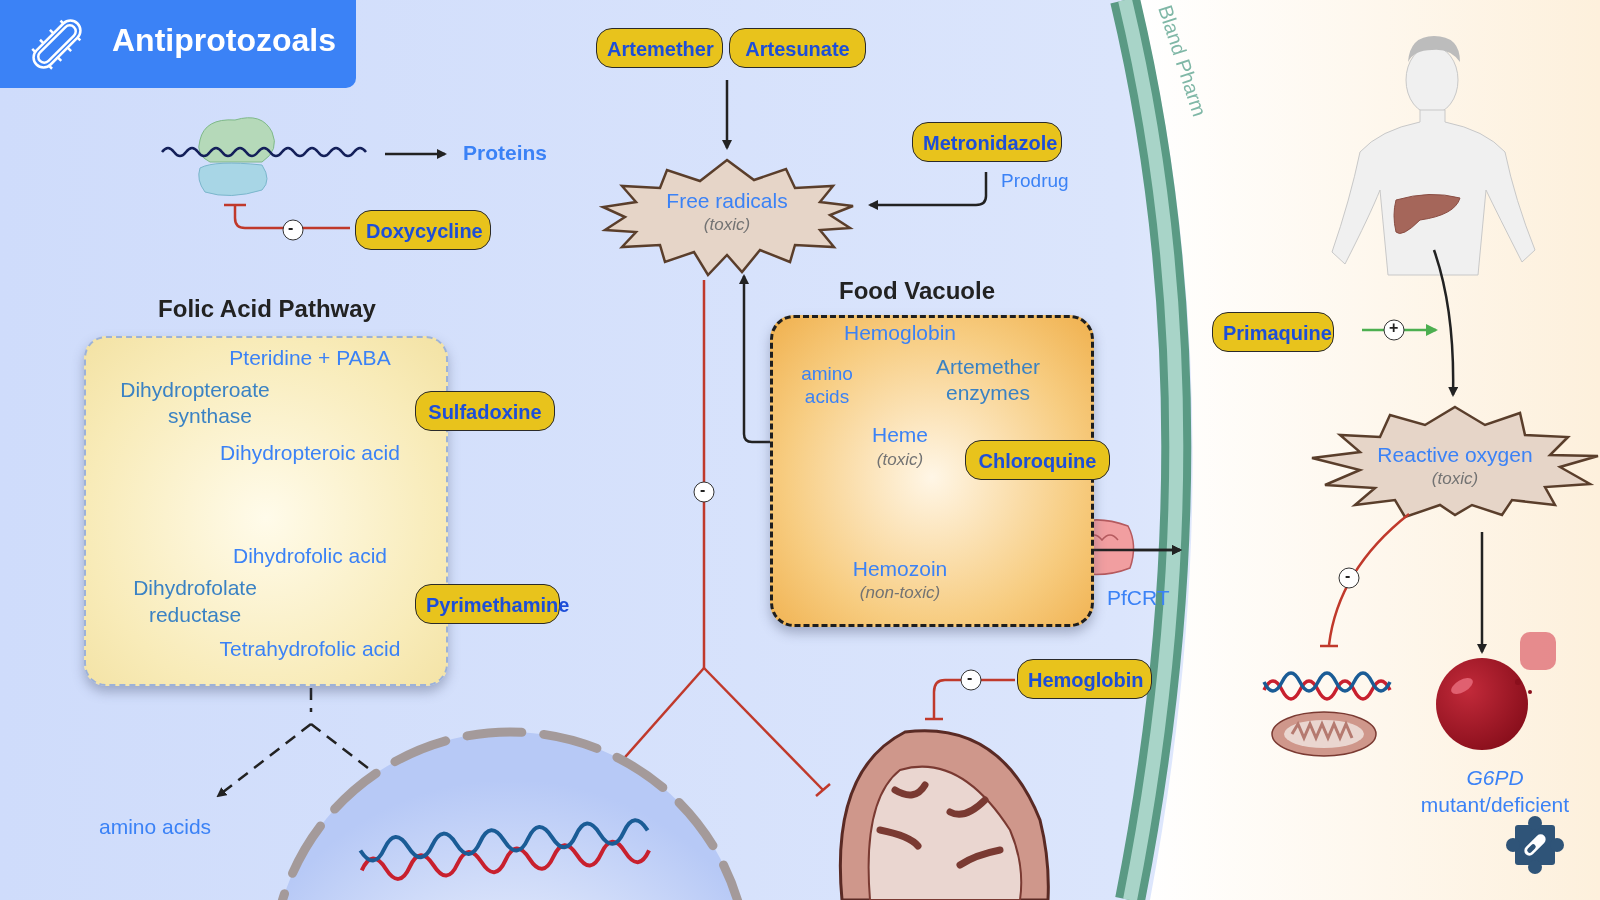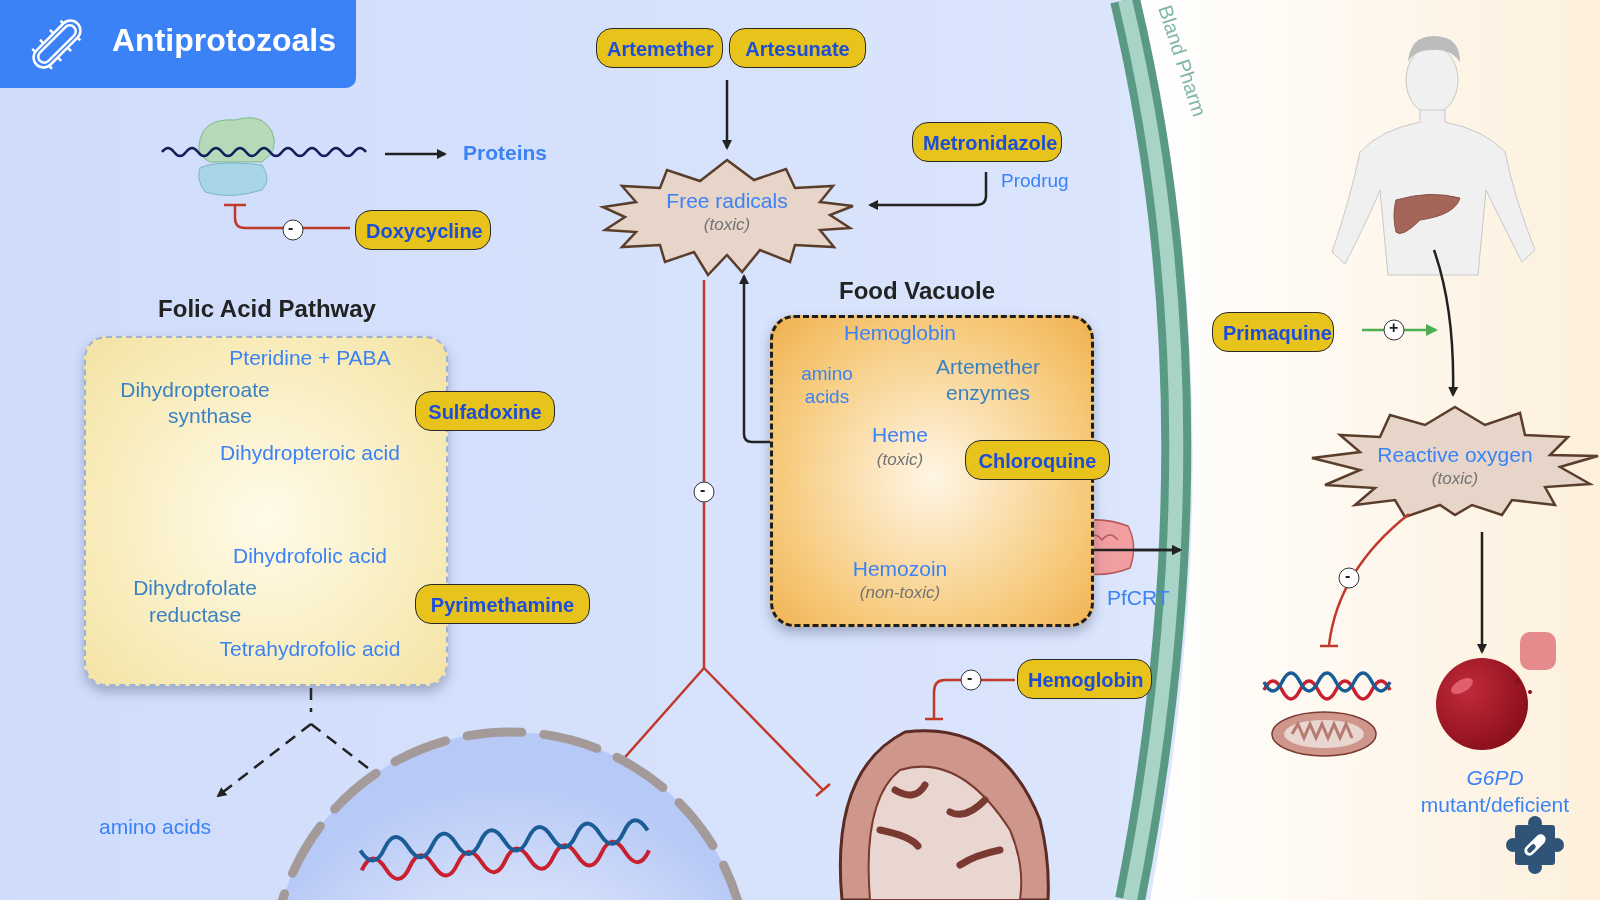--- a/index.html
+++ b/index.html
@@ -242,21 +242,21 @@
 <div class="lbl hdr center" style="left:267px;top:295px;">Folic Acid Pathway</div>
 <div id="folic-box"></div>
 <div class="lbl center" style="left:310px;top:346px;">Pteridine + PABA</div>
 <div class="lbl center blue" style="left:195px;top:378px;">Dihydropteroate</div>
 <div class="lbl center blue" style="left:210px;top:404px;">synthase</div>
 <div class="drug" style="left:415px;top:391px;width:140px;">Sulfadoxine</div>
 <div class="lbl center" style="left:310px;top:441px;">Dihydropteroic acid</div>
 <div class="lbl center" style="left:310px;top:544px;">Dihydrofolic acid</div>
 <div class="lbl center blue" style="left:195px;top:576px;">Dihydrofolate</div>
 <div class="lbl center blue" style="left:195px;top:603px;">reductase</div>
-<div class="drug" style="left:415px;top:584px;width:175px;">Pyrimethamine</div>
+<div class="drug" style="left:415px;top:584px;width:145px;">Pyrimethamine</div>
 <div class="lbl center" style="left:310px;top:637px;">Tetrahydrofolic acid</div>
 <div class="lbl" style="left:99px;top:815px;">amino acids</div>
 
 <div class="lbl hdr center" style="left:917px;top:277px;">Food Vacuole</div>
 <div id="vacuole-box"></div>
 <div class="lbl center" style="left:900px;top:321px;">Hemoglobin</div>
 <div class="lbl center" style="left:827px;top:363px;font-size:19px;">amino</div>
 <div class="lbl center" style="left:827px;top:386px;font-size:19px;">acids</div>
 <div class="lbl center blue" style="left:988px;top:355px;">Artemether</div>
 <div class="lbl center blue" style="left:988px;top:381px;">enzymes</div>

